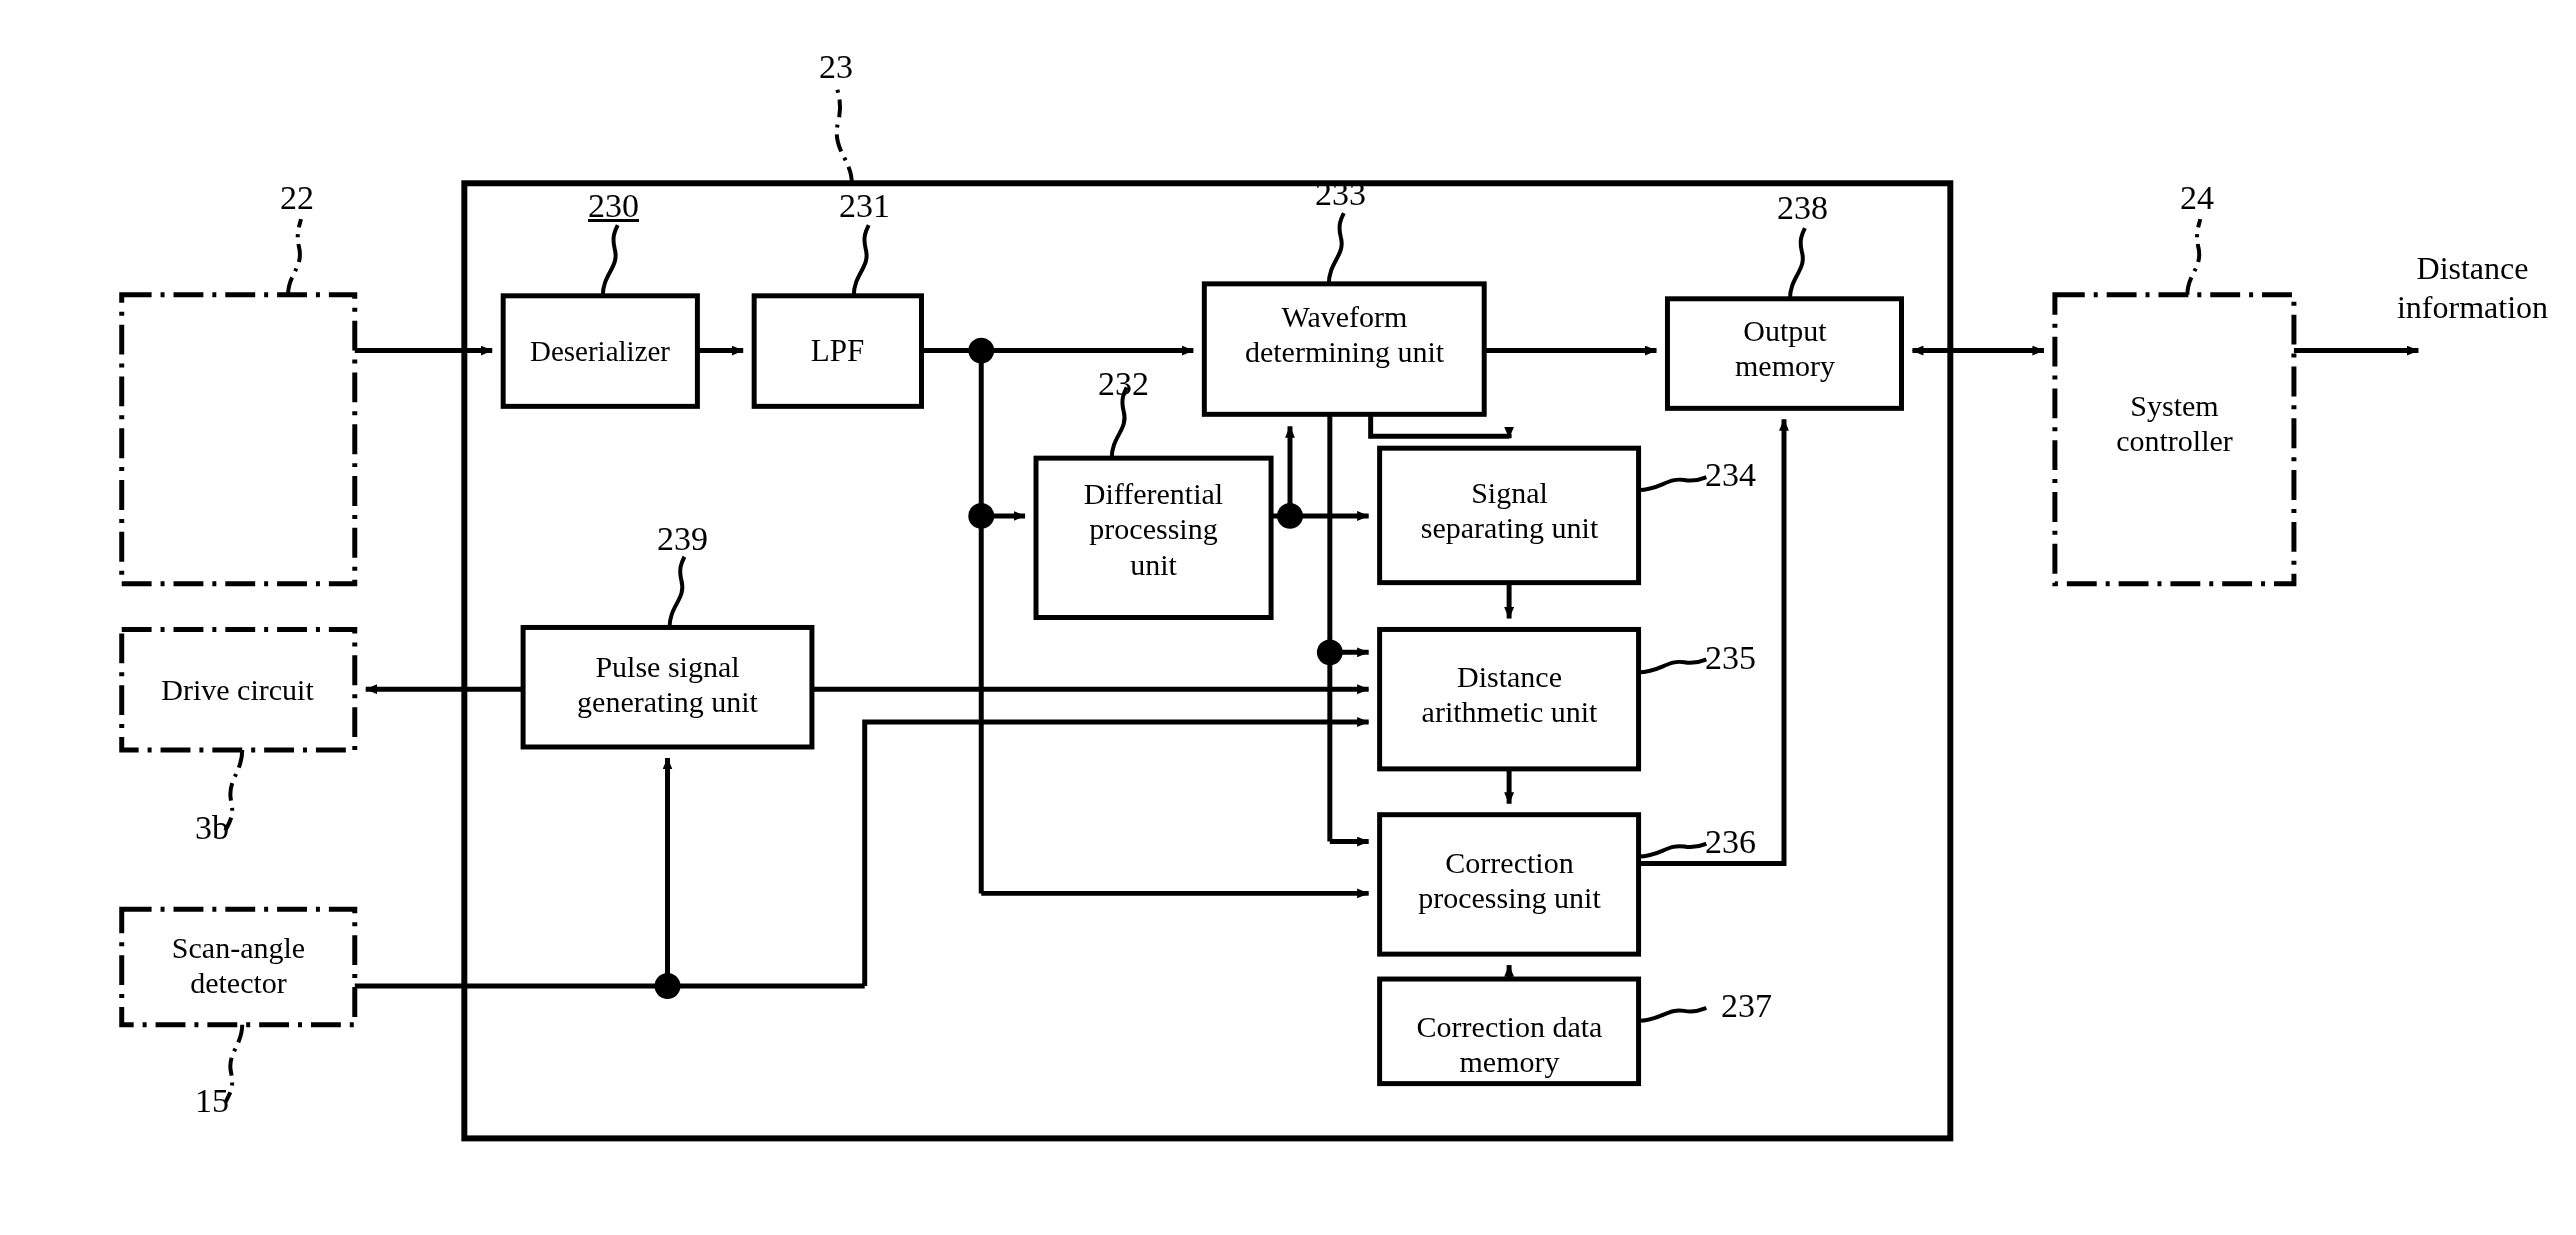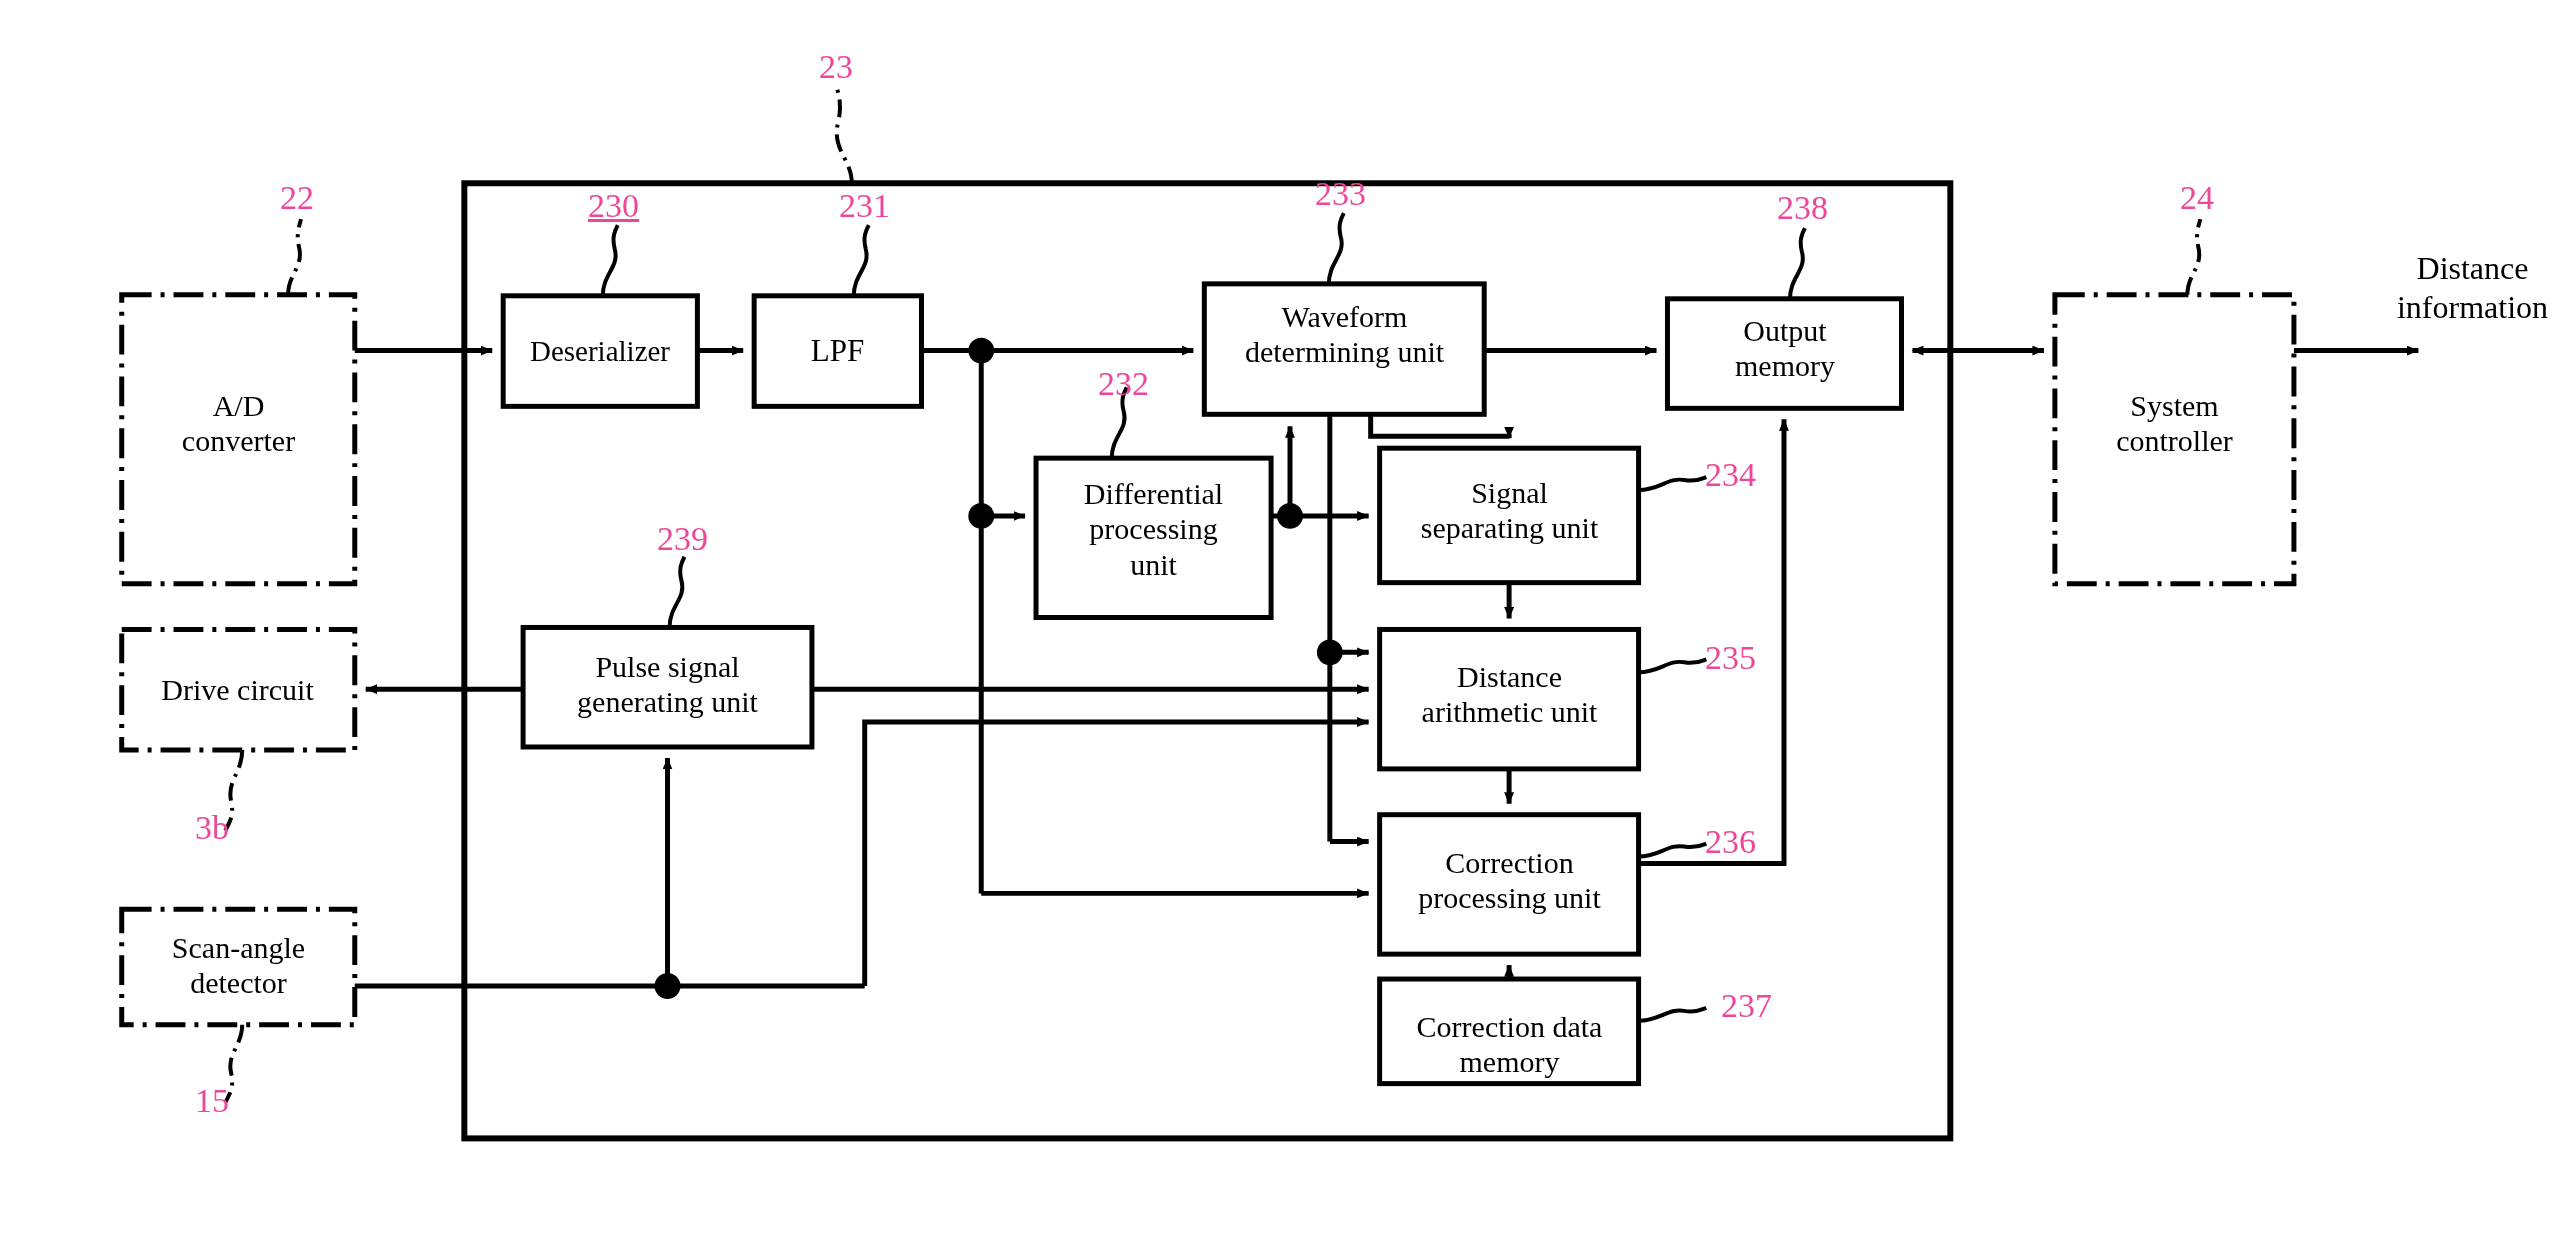--- a/index.html
+++ b/index.html
@@ -4,21 +4,21 @@
 <style>
   html,body{margin:0;padding:0;background:#fff;}
   body{width:2576px;height:1235px;overflow:hidden;
        font-family:"Liberation Serif","DejaVu Serif",serif;color:#000;}
   #stage{position:relative;width:2576px;height:1235px;background:#fff;}
   svg{position:absolute;left:0;top:0;width:2576px;height:1235px;}
   .lbl{position:absolute;text-align:center;line-height:1.18;
        font-family:"Liberation Serif","DejaVu Serif",serif;
        font-size:30px;color:#000;pointer-events:none;}
   .ref{position:absolute;font-family:"Liberation Serif","DejaVu Serif",serif;
-       font-size:34px;color:#ec4899;}
+       font-size:34px;color:#000000;}
   .sig{position:absolute;font-family:"Liberation Serif","DejaVu Serif",serif;
        font-size:32px;color:#000;text-align:center;line-height:1.22;}
 </style>
 </head>
 <body>
 
 <div id="stage">
 
 <svg viewBox="0 0 2586 1240" xmlns="http://www.w3.org/2000/svg">
   <defs>
@@ -114,24 +114,20 @@
 
   <g fill="#000">
     <circle cx="985" cy="352" r="13"></circle>
     <circle cx="985" cy="518" r="13"></circle>
     <circle cx="1295" cy="518" r="13"></circle>
     <circle cx="1335" cy="655" r="13"></circle>
     <circle cx="670" cy="990" r="13"></circle>
   </g>
 </svg>
 
-<div class="lbl" style="left:122px;top:388px;width:233px;">
-  <div>A/D</div>
-  <div>converter</div>
-</div>
 
 <div class="lbl" style="left:118px;top:672px;width:239px;">Drive circuit</div>
 
 <div class="lbl" style="left:118px;top:930px;width:241px;">
   <div>Scan-angle</div>
   <div>detector</div>
 </div>
 
 <div class="lbl" style="left:2055px;top:388px;width:239px;">
   <div>System</div>

